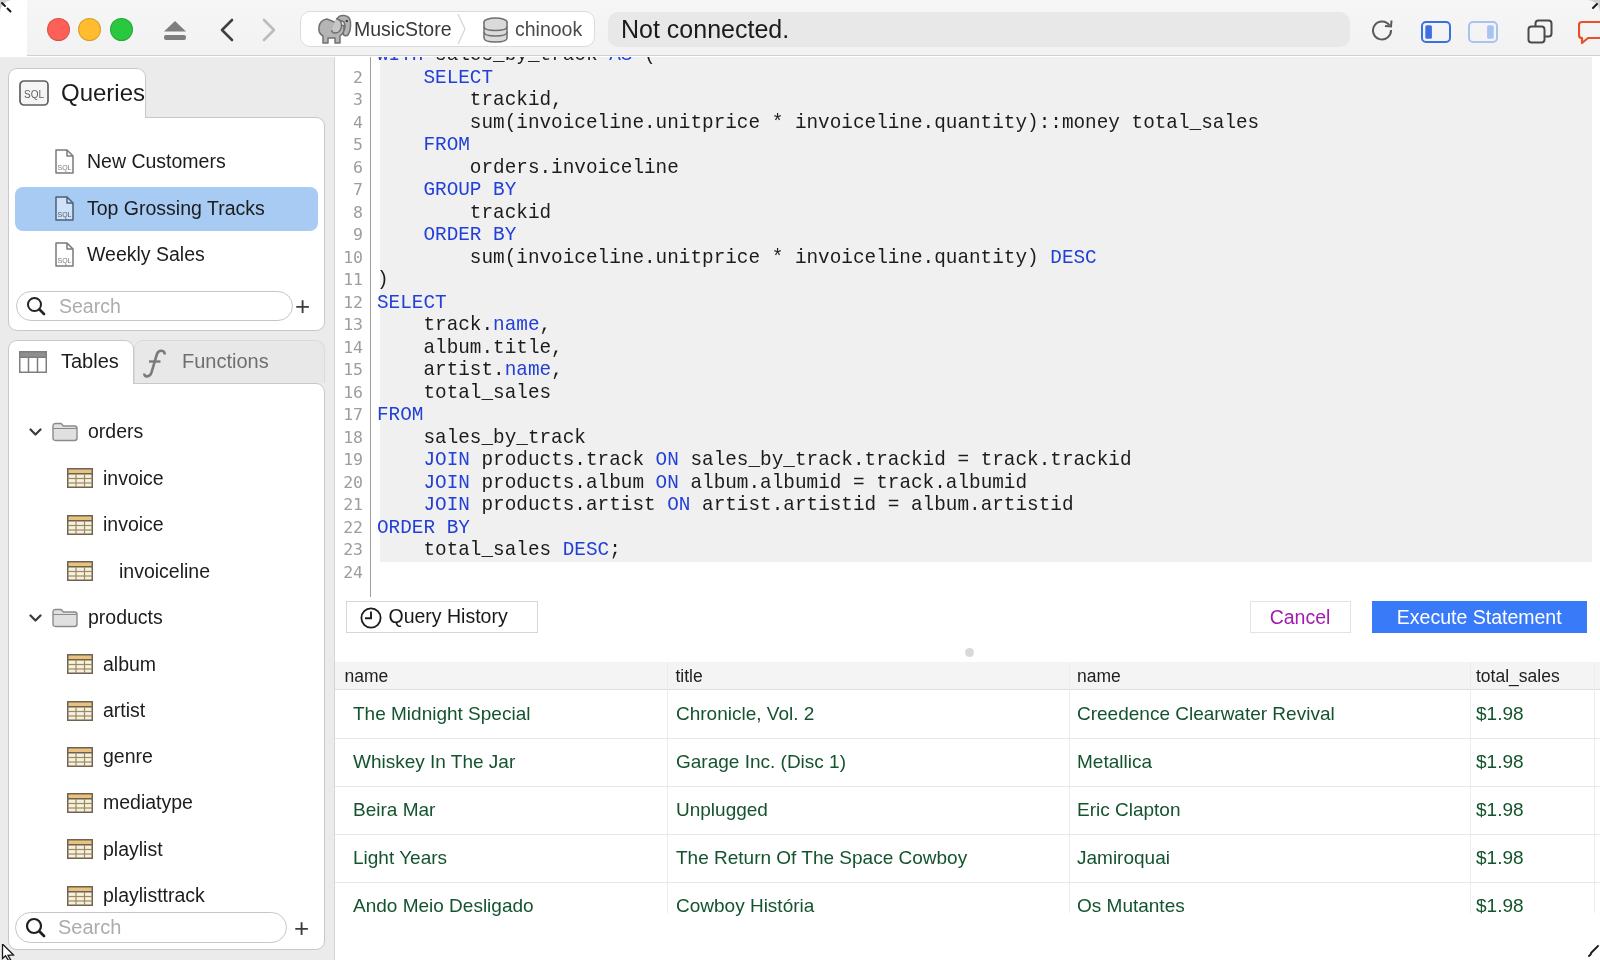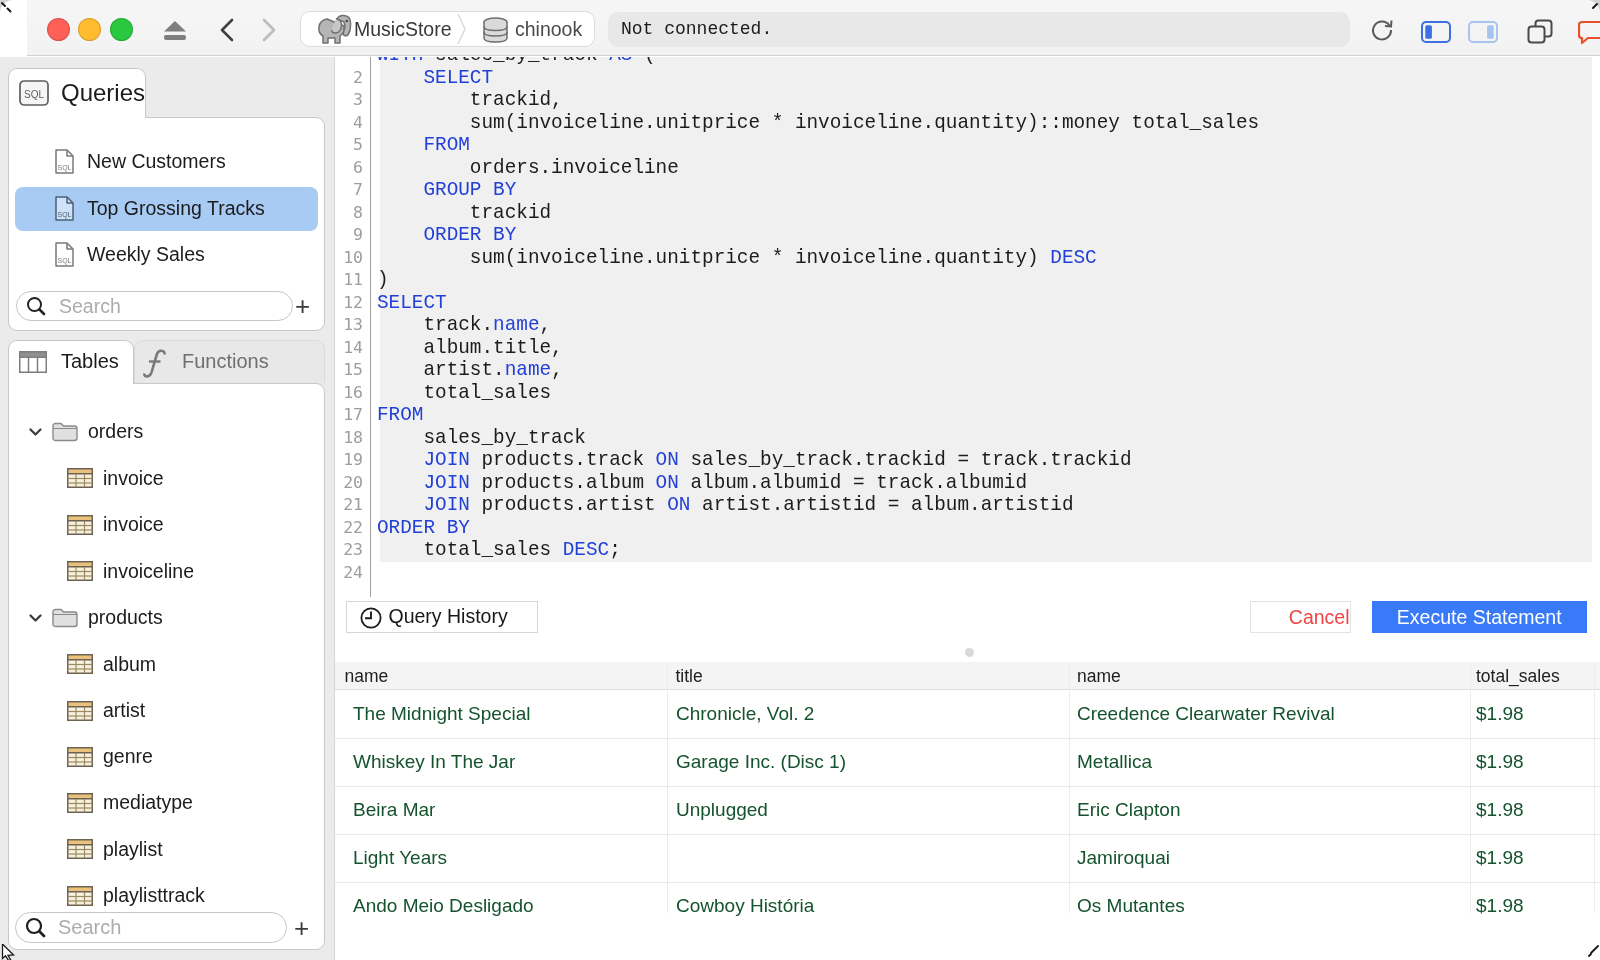--- a/index.html
+++ b/index.html
@@ -12,21 +12,21 @@
   #titlebar { position:absolute; left:0; top:0; width:1600px; height:56px;
     background:linear-gradient(#f7f6f6,#f3f2f2); border-bottom:1px solid #d1d0d0;margin-left:27px; }
   .light { position:absolute; top:17.5px; width:23px; height:23px; border-radius:50%; }
   .crumb { position:absolute; top:11px; height:36px; background:#fff;
     border:1px solid #dbdbdb; border-radius:10px; }
   .crumbtxt { position:absolute; top:12px; height:34px; line-height:34px;
     font-size:19.5px; color:#393939; }
   #notconn { position:absolute; left:581px; top:12px; width:742px; height:35px;
     background:#e9e8e8; border-radius:10px; }
   #notconn span { position:absolute; left:13px; top:0; line-height:35px;
-    font-size:18px; color:#1b1b1b;font-family:Liberation Mono, monospace; }
+    font-size:25px; color:#1b1b1b; }
 
   
   #sidebar { position:absolute; left:0; top:57px; width:335px; height:903px;
     background:#eceebb; background:#ecebeb; border-right:1px solid #d6d5d5; }
   .card { position:absolute; background:#fff; border:1px solid #c9c8c8; }
   .tab { position:absolute; background:#fff; border:1px solid #c9c8c8;
     border-bottom:none; border-radius:9px 9px 0 0; }
   .seam { position:absolute; background:#fff; }
   .srow { position:absolute; font-size:19.5px; color:#1c1c1c; white-space:nowrap; }
   .pill { position:absolute; background:#fff; border:1px solid #c6c6c6;
@@ -199,21 +199,21 @@
         <use href="#tbl"></use>
       </svg>
     <div class="srow" style="left:103px; top:407.5px; height:27px; line-height:27px;">invoice</div>
     <svg class="abs" style="left:67px; top:457.5px;" width="26" height="20" viewBox="0 0 26 20">
         <use href="#tbl"></use>
       </svg>
     <div class="srow" style="left:103px; top:454px; height:27px; line-height:27px;">invoice</div>
     <svg class="abs" style="left:67px; top:504px;" width="26" height="20" viewBox="0 0 26 20">
         <use href="#tbl"></use>
       </svg>
-    <div class="srow" style="left:103px; top:500.5px; height:27px; line-height:27px;">invoiceline</div>
+    <div class="srow" style="left:119px; top:500.5px; height:27px; line-height:27px;">invoiceline</div>
 
     <svg class="abs" style="left:29px; top:557px;" width="13" height="8" viewBox="0 0 13 8">
       <path d="M1.5 1.5 L6.5 6.5 L11.5 1.5" stroke="#3a3a3a" stroke-width="2.2" fill="none" stroke-linecap="round" stroke-linejoin="round"></path>
     </svg>
     <svg class="abs" style="left:52px; top:550.5px;" width="26" height="20" viewBox="0 0 26 20">
       <path d="M1 4 Q1 1.5 3.5 1.5 L9 1.5 L11.5 4 L22.5 4 Q25 4 25 6.5 L25 16 Q25 18.5 22.5 18.5 L3.5 18.5 Q1 18.5 1 16 Z" fill="#e1e0e0" stroke="#8a8a8a" stroke-width="1.4"></path>
       <path d="M1 6.5 L25 6.5" stroke="#8a8a8a" stroke-width="1"></path>
     </svg>
     <div class="srow" style="left:88px; top:547px; height:27px; line-height:27px;">products</div>
 
@@ -315,21 +315,21 @@
 <b>ORDER</b> <b>BY</b>
     total_sales <b>DESC</b>;</pre>
 
     <div class="btn" style="left:10.5px; top:544px; width:192.5px; height:32px;">
       <svg class="abs" style="left:13px; top:5px;" width="22" height="22" viewBox="0 0 22 22">
         <circle cx="11" cy="11" r="9.6" fill="none" stroke="#1c1c1c" stroke-width="1.8"></circle>
         <path d="M11 4.6 L11 11.3 L5 11.3" fill="none" stroke="#1c1c1c" stroke-width="1.9"></path>
       </svg>
       <span class="abs" style="left:42px; top:3px;">Query History</span>
     </div>
-    <div class="btn" style="left:914.5px; top:543.5px; width:101px; height:32px; border-color:#e3e3e3; color:#ef4444; text-align:right; line-height:30px;">Cancel</div>
+    <div class="btn" style="left:914.5px; top:543.5px; width:101px; height:32px; border-color:#e3e3e3; color:#a21caf; text-align:center; line-height:30px;">Cancel</div>
     <div class="btn" style="left:1037px; top:543.5px; width:214.5px; height:32px; background:#387af7; border-color:#387af7; color:#fff; text-align:center; line-height:30px;">Execute Statement</div>
 
   </div>
 
   <div class="abs" style="left:964.5px; top:648px; width:9px; height:9px; border-radius:50%; background:#d9d9d9;"></div>
 
   <div id="results">
     <div class="abs" style="left:0; top:15.5px; width:1265px; height:28.5px; background:#f4f4f4; border-bottom:1px solid #dfdfdf;"></div>
     <div class="vline" style="left:332px;"></div>
     <div class="vline" style="left:734px;"></div>
@@ -354,20 +354,21 @@
     <div class="cell" style="left:341px; top:92px;">Garage Inc. (Disc 1)</div>
     <div class="cell" style="left:742px; top:92px;">Metallica</div>
     <div class="cell" style="left:1141px; top:92px;">$1.98</div>
 
     <div class="cell" style="left:18px;  top:140px;">Beira Mar</div>
     <div class="cell" style="left:341px; top:140px;">Unplugged</div>
     <div class="cell" style="left:742px; top:140px;">Eric Clapton</div>
     <div class="cell" style="left:1141px; top:140px;">$1.98</div>
 
     <div class="cell" style="left:18px;  top:188px;">Light Years</div>
+    <div class="cell" style="left:341px; top:188px;">The Return Of The Space Cowboy</div>
     <div class="cell" style="left:742px; top:188px;">Jamiroquai</div>
     <div class="cell" style="left:1141px; top:188px;">$1.98</div>
 
     <div class="cell" style="left:18px;  top:236px;">Ando Meio Desligado</div>
     <div class="cell" style="left:341px; top:236px;">Cowboy História</div>
     <div class="cell" style="left:742px; top:236px;">Os Mutantes</div>
     <div class="cell" style="left:1141px; top:236px;">$1.98</div>
   </div>
 
 

